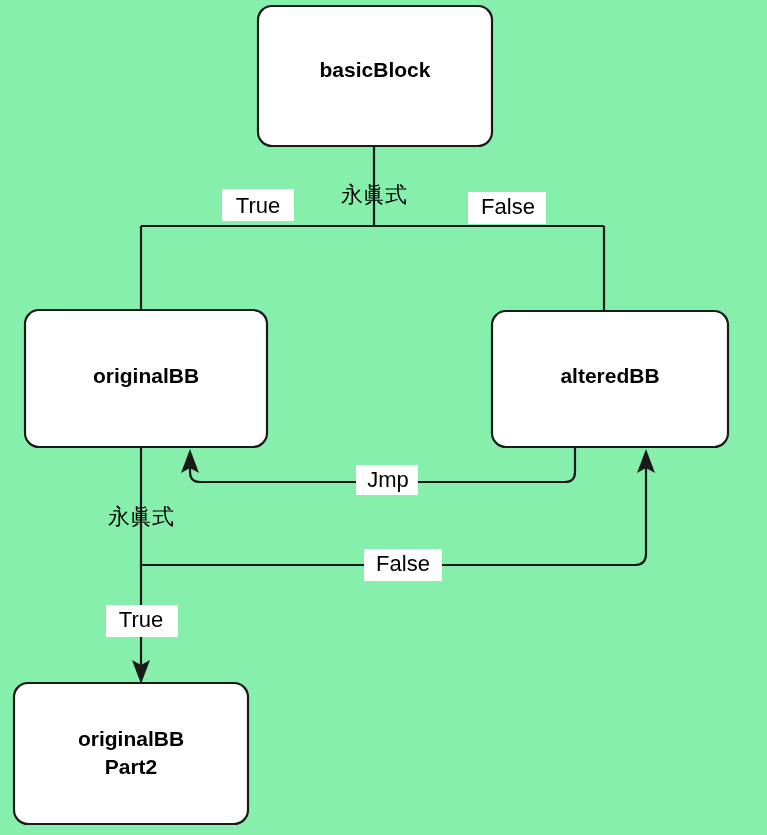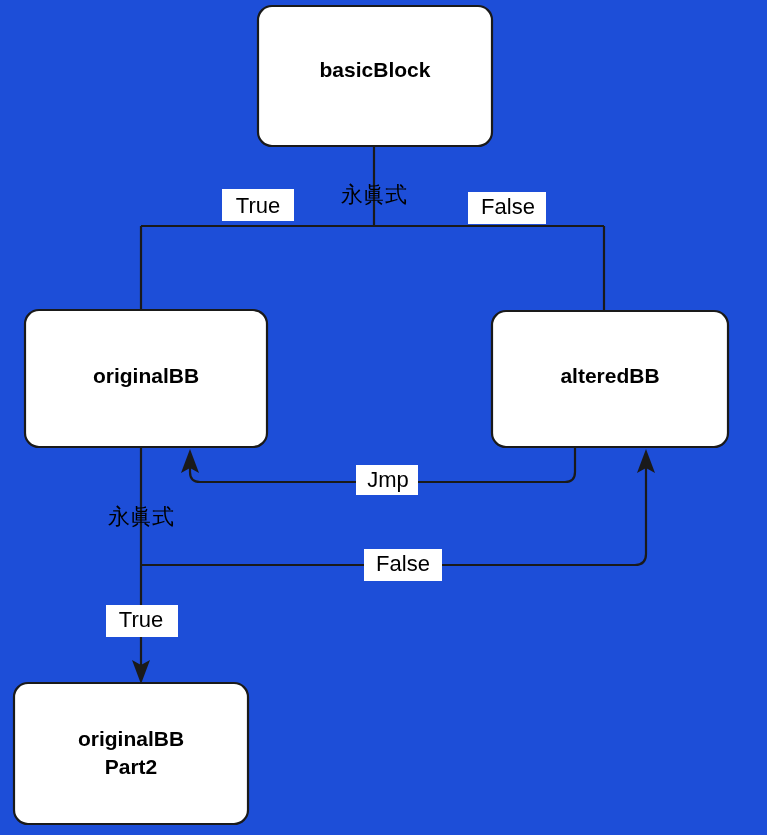--- a/index.html
+++ b/index.html
@@ -4,21 +4,21 @@
 <style>
   html, body {
     margin: 0;
     padding: 0;
     background: #ffffff;
   }
   #canvas {
     position: relative;
     width: 767px;
     height: 835px;
-    background: #1d4ed8;
+    background: #86efac;
     overflow: hidden;
     font-family: "Liberation Sans", sans-serif;
   }
   svg#flow {
     display: block;
     width: 767px;
     height: 835px;
   }
   .node-rect {
     fill: #ffffff;

